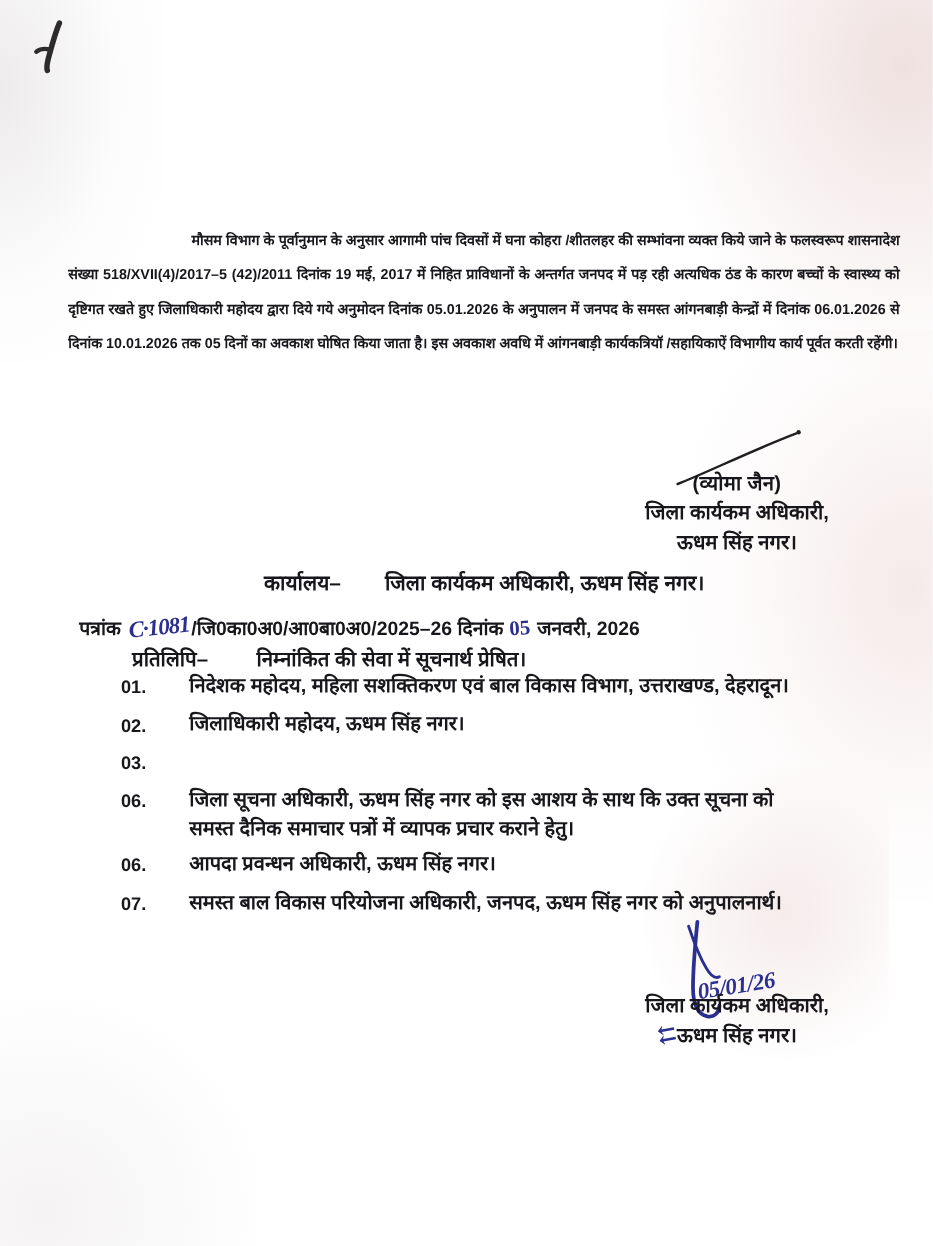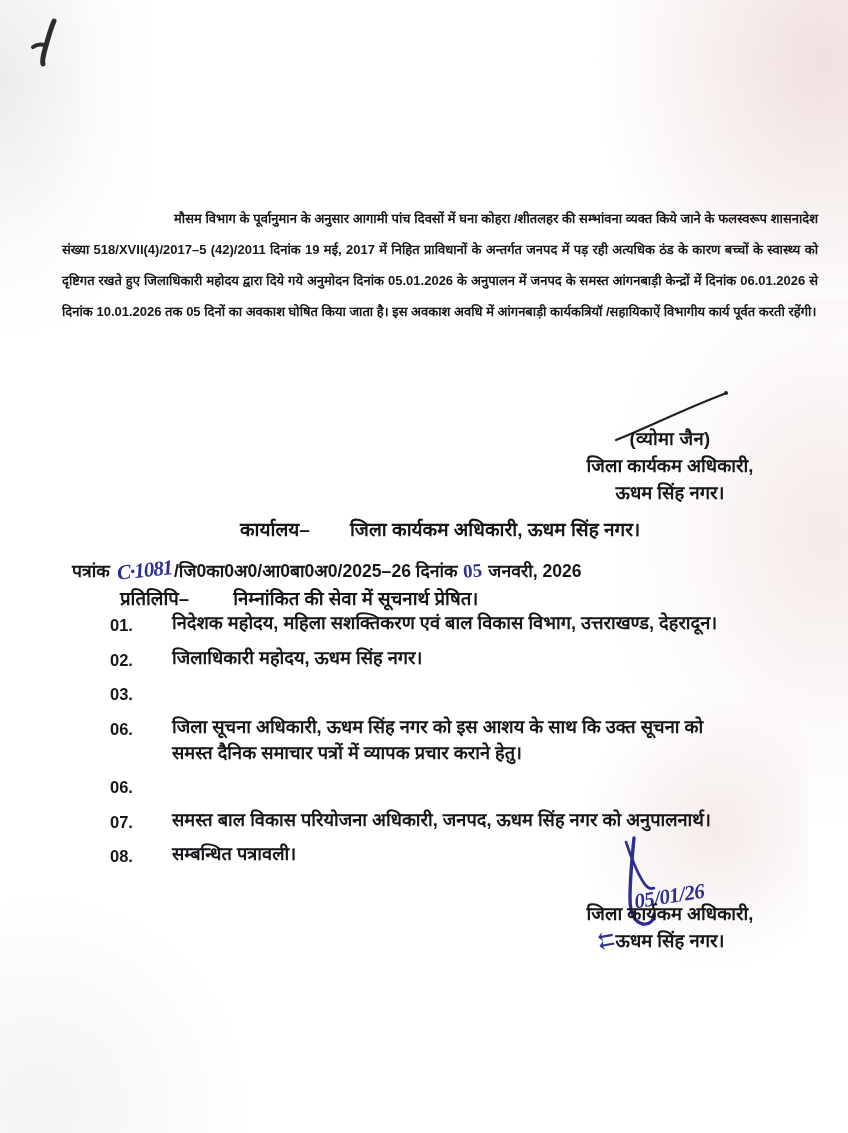--- a/index.html
+++ b/index.html
@@ -283,28 +283,25 @@
     </div>
     <div class="copy-row">
       <div class="copy-num">06.</div>
       <div class="copy-text">
         <span>जिला सूचना अधिकारी, ऊधम सिंह नगर को इस आशय के साथ कि उक्त सूचना को</span>
         <span class="cont">समस्त दैनिक समाचार पत्रों में व्यापक प्रचार कराने हेतु।</span>
       </div>
     </div>
     <div class="copy-row">
       <div class="copy-num">06.</div>
+      <div class="copy-text"><span>आपदा प्रवन्धन अधिकारी, ऊधम सिंह नगर।</span></div>
     </div>
     <div class="copy-row">
       <div class="copy-num">07.</div>
       <div class="copy-text"><span>समस्त बाल विकास परियोजना अधिकारी, जनपद, ऊधम सिंह नगर को अनुपालनार्थ।</span></div>
-    </div>
-    <div class="copy-row">
-      <div class="copy-num">08.</div>
-      <div class="copy-text"><span>सम्बन्धित पत्रावली।</span></div>
     </div>
   </div>
 
   <svg class="blue-sign" viewBox="0 0 200 105">
     <path d="M38 2 C36 22, 34 44, 34 62 C34 76, 38 86, 47 88 C54 89, 58 84, 58 78" stroke="#2b2f8f" stroke-width="3.4" fill="none" stroke-linecap="round"></path>
     <path d="M30 6 C34 18, 40 34, 46 44 C50 51, 54 54, 58 52" stroke="#2b2f8f" stroke-width="2.6" fill="none" stroke-linecap="round"></path>
   </svg>
   <div class="blue-date">05/01/26</div>
   <div class="blue-hook">⇇</div>
 

